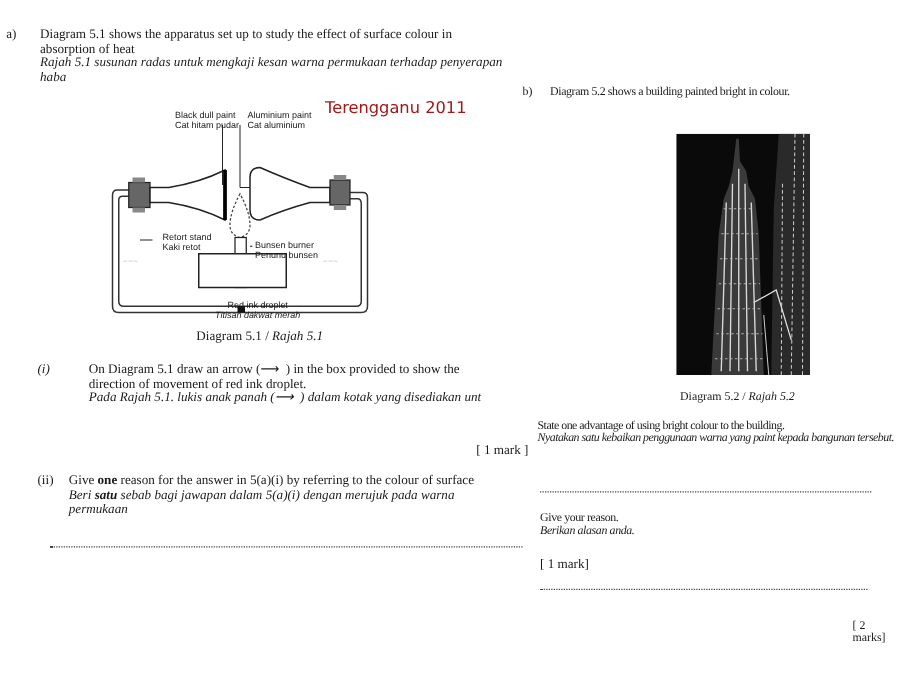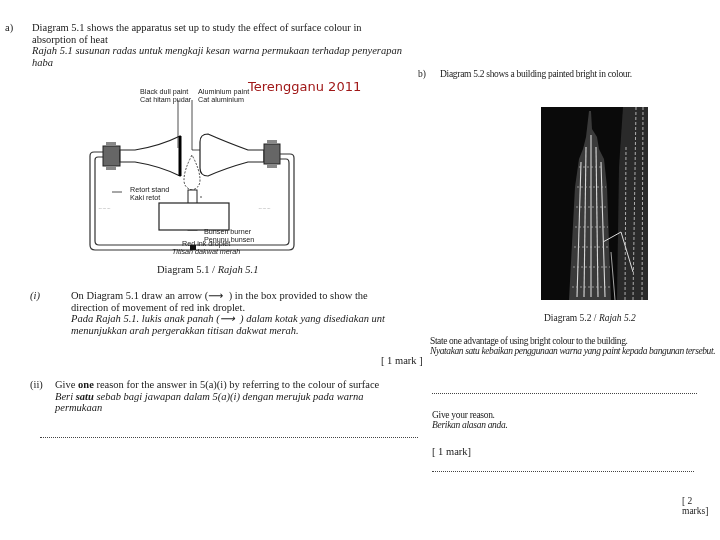--- a/index.html
+++ b/index.html
@@ -17,21 +17,21 @@
 <body>
 
 <div class="abs t" style="left:5px;top:22px;">a)</div>
 <div class="abs t" style="left:32px;top:22px;width:400px;">
   <div>Diagram 5.1 shows the apparatus set up to study the effect of surface colour in</div>
   <div>absorption of heat</div>
   <div class="i">Rajah 5.1 susunan radas untuk mengkaji kesan warna permukaan terhadap penyerapan</div>
   <div class="i">haba</div>
 </div>
 
-<div class="abs watermark" style="left:248px;top:79px;">Terengganu 2011</div>
+<div class="abs watermark" style="left:260px;top:79px;">Terengganu 2011</div>
 
 <div class="abs sans small" style="left:140px;top:88px;">
   <div>Black dull paint</div>
   <div>Cat hitam pudar</div>
 </div>
 <div class="abs sans small" style="left:198px;top:88px;">
   <div>Aluminium paint</div>
   <div>Cat aluminium</div>
 </div>
 
@@ -67,36 +67,35 @@
   <line x1="120" y1="97" x2="122" y2="97" stroke="#222" stroke-width="0.8"></line>
 
   <text x="18" y="110" font-size="5" fill="#aaa" font-family="DejaVu Sans, sans-serif">~~~</text>
   <text x="178" y="110" font-size="5" fill="#aaa" font-family="DejaVu Sans, sans-serif">~~~</text>
 </svg>
 
 <div class="abs sans small" style="left:130px;top:186px;">
   <div>Retort stand</div>
   <div>Kaki retot</div>
 </div>
-<div class="abs sans small" style="left:204px;top:192px;margin-top:36px;">
+<div class="abs sans small" style="left:204px;top:192px;">
   <div>Bunsen burner</div>
   <div>Penunu bunsen</div>
 </div>
 <div class="abs sans small" style="left:172px;top:240px;text-align:center;">
   <div>Red ink droplet</div>
   <div class="i">Titisan dakwat merah</div>
 </div>
 <div class="abs t" style="left:157px;top:264px;"><span>Diagram 5.1 / </span><span class="i">Rajah 5.1</span></div>
 
 <div class="abs t i" style="left:30px;top:290px;">(i)</div>
 <div class="abs t" style="left:55px;top:290px;width:370px;margin-left:16px;">
   <div><span>On  Diagram 5.1  draw an arrow (</span><span>⟶&nbsp;&nbsp;</span><span>) in the box provided to show the</span></div>
   <div>direction of  movement of  red ink droplet.</div>
   <div class="i"><span>Pada Rajah 5.1. lukis anak panah (</span><span>⟶&nbsp;&nbsp;</span><span>) dalam kotak yang disediakan unt</span></div>
-  <div class="i">menunjukkan arah pergerakkan titisan dakwat merah.</div>
 </div>
 <div class="abs t" style="left:381px;top:355px;">[ 1 mark ]</div>
 
 <div class="abs t" style="left:30px;top:379px;">(ii)</div>
 <div class="abs t" style="left:55px;top:379px;width:370px;">
   <div><span>Give </span><b>one</b><span> reason for the answer in 5(a)(i) by referring to the colour of surface</span></div>
   <div class="i"><span>Beri </span><b>satu</b><span> sebab bagi jawapan dalam 5(a)(i) dengan merujuk pada warna</span></div>
   <div class="i">permukaan</div>
 </div>
 <div class="abs dots" style="left:40px;top:437px;width:378px;"></div>

